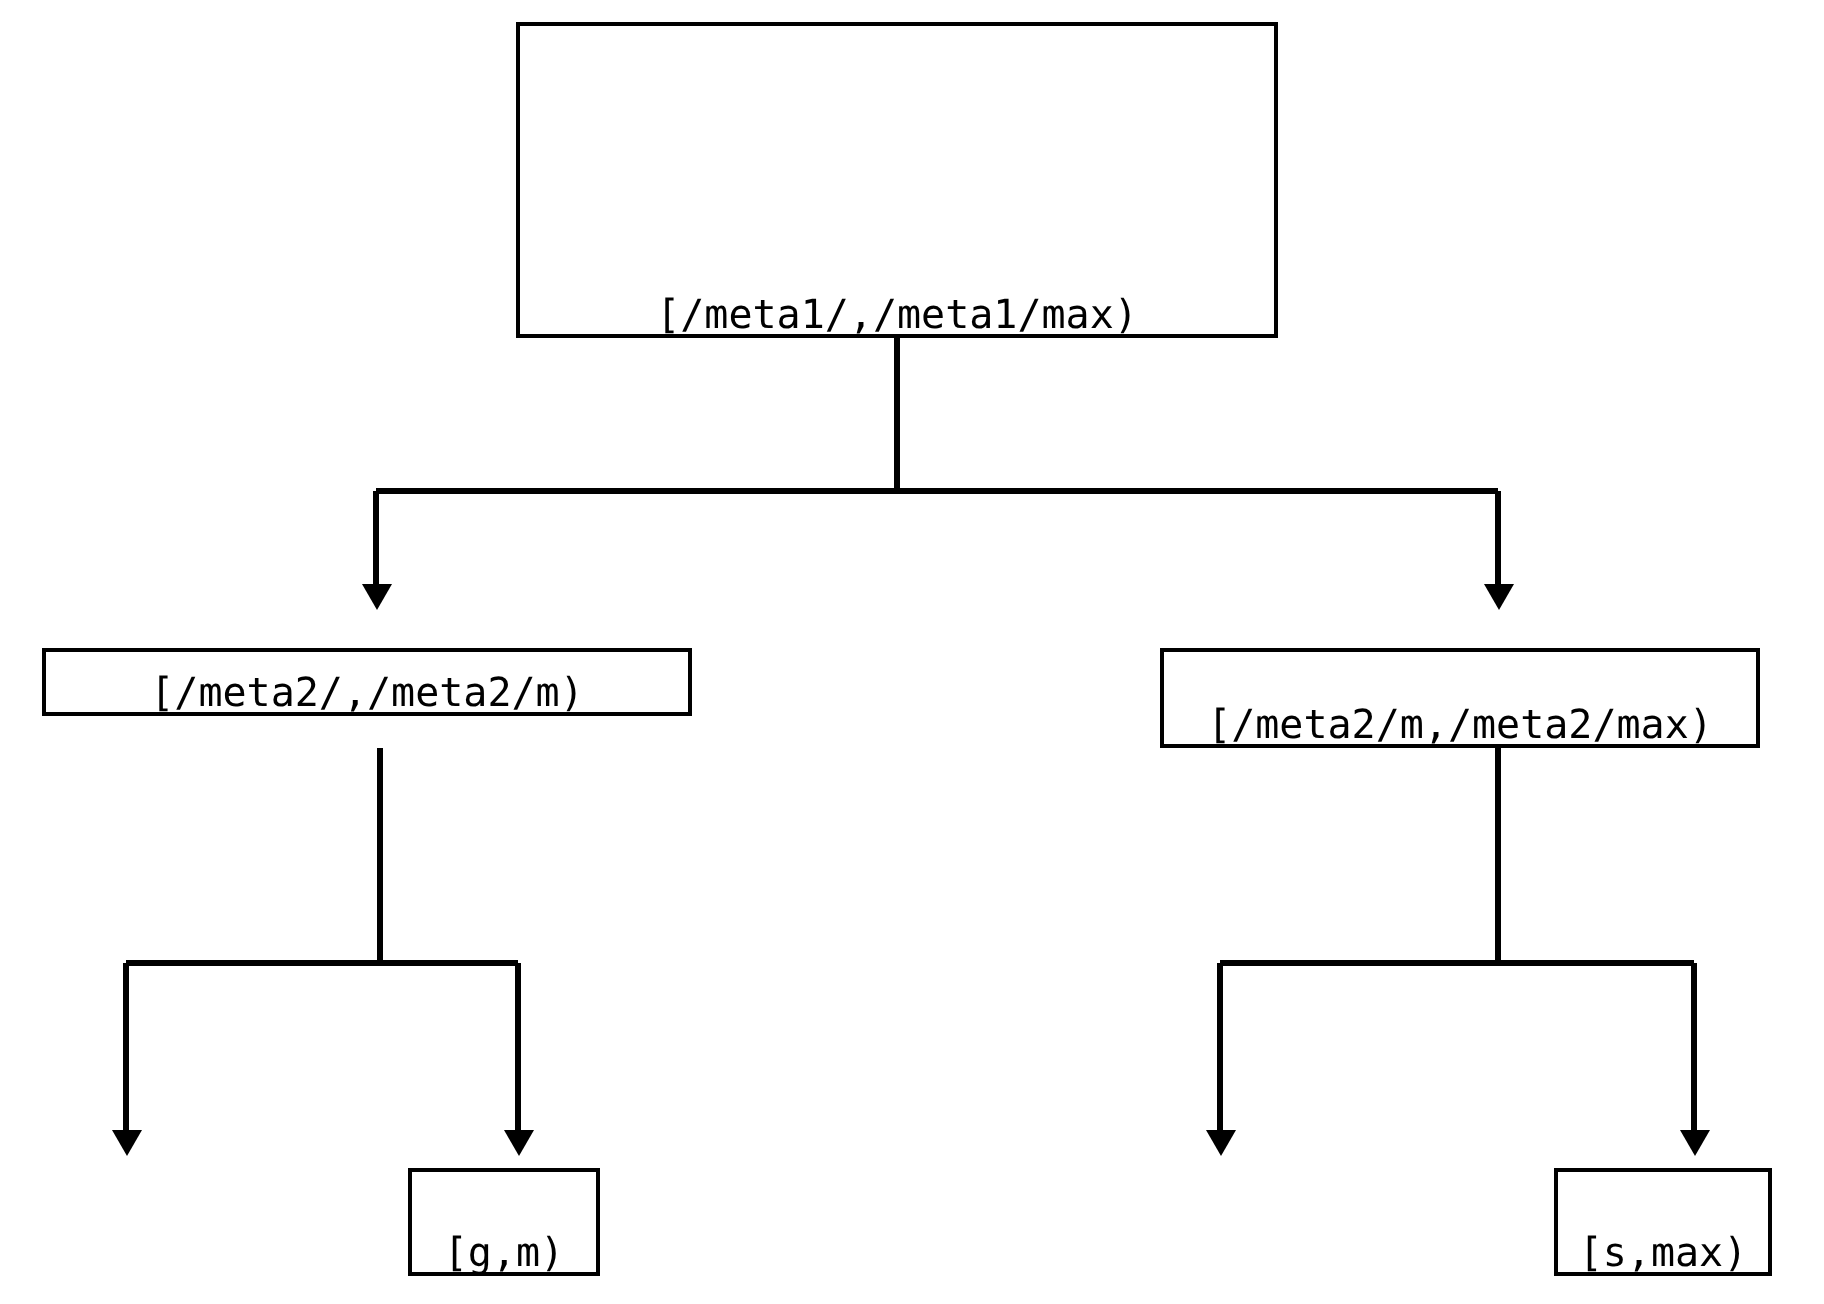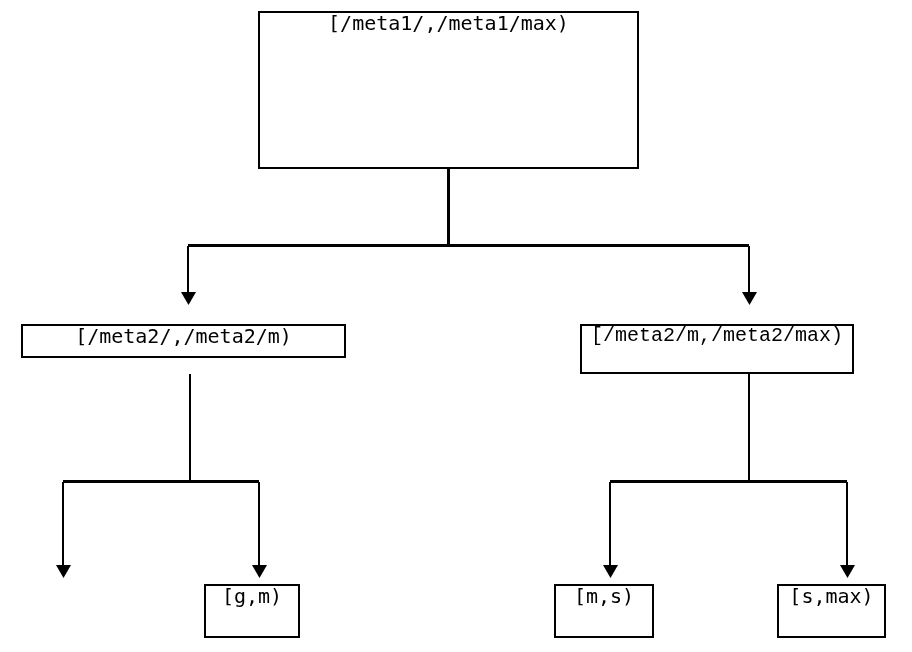--- a/index.html
+++ b/index.html
@@ -22,42 +22,42 @@
     width: 912px;
     height: 652px;
     pointer-events: none;
   }
   .node {
     position: absolute;
     box-sizing: border-box;
     border: 2px solid #000000;
     background: #ffffff;
     display: flex;
-    align-items: flex-start;
+    align-items: flex-end;
     justify-content: center;
     color: #000000;
     font-family: "DejaVu Sans Mono", "Liberation Mono", monospace;
     font-size: 20px;
     line-height: 1;
     letter-spacing: 0px;
     white-space: nowrap;
   }
   .node-label {
     display: block;
   }
   
   #node-root {
     left: 258px; top: 11px; width: 381px; height: 158px;
   }
   
   #node-l1 {
     left: 21px; top: 324px; width: 325px; height: 34px;
   }
   #node-r1 {
-    left: 580px; top: 324px; width: 274px; height: 50px; font-family: Liberation Mono, monospace;
+    left: 580px; top: 324px; width: 300px; height: 50px;
   }
   
   #node-leaf-ag {
     left: 8px; top: 584px; width: 100px; height: 54px;
   }
   #node-leaf-gm {
     left: 204px; top: 584px; width: 96px; height: 54px;
   }
   #node-leaf-ms {
     left: 554px; top: 584px; width: 100px; height: 54px;
@@ -110,21 +110,18 @@
 
   <div class="node" id="node-r1">
     <span class="node-label">[/meta2/m,/meta2/max)</span>
   </div>
 
 
   <div class="node" id="node-leaf-gm">
     <span class="node-label">[g,m)</span>
   </div>
 
-  <div class="node" id="node-leaf-ms">
-    <span class="node-label">[m,s)</span>
-  </div>
 
   <div class="node" id="node-leaf-smax">
     <span class="node-label">[s,max)</span>
   </div>
 
 </div>
 
 </body></html>

